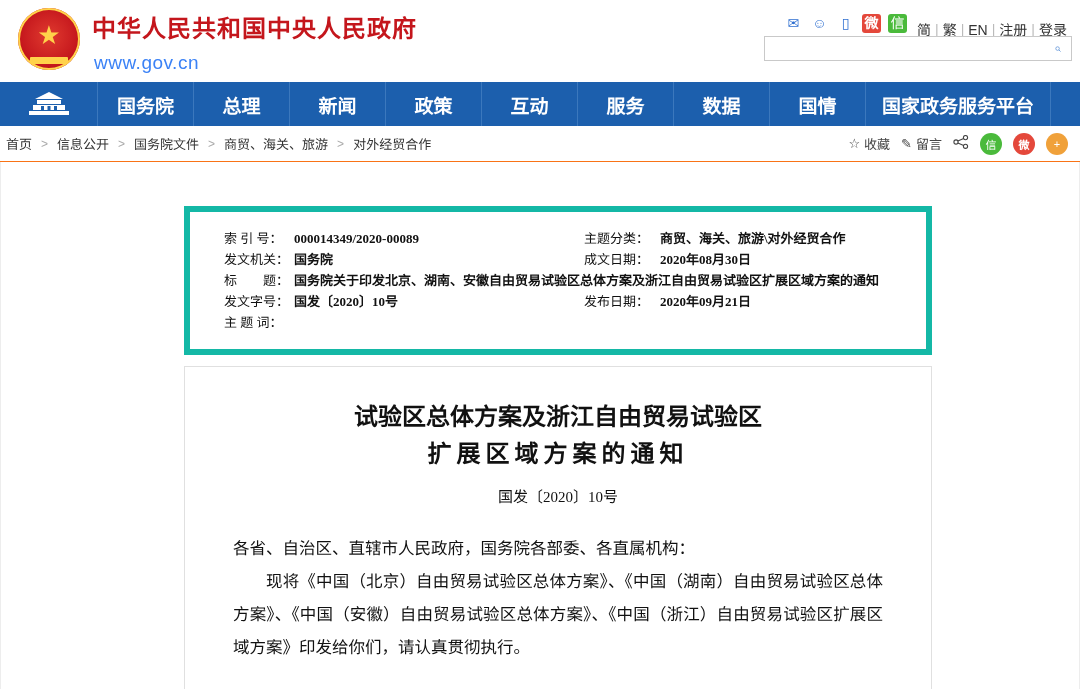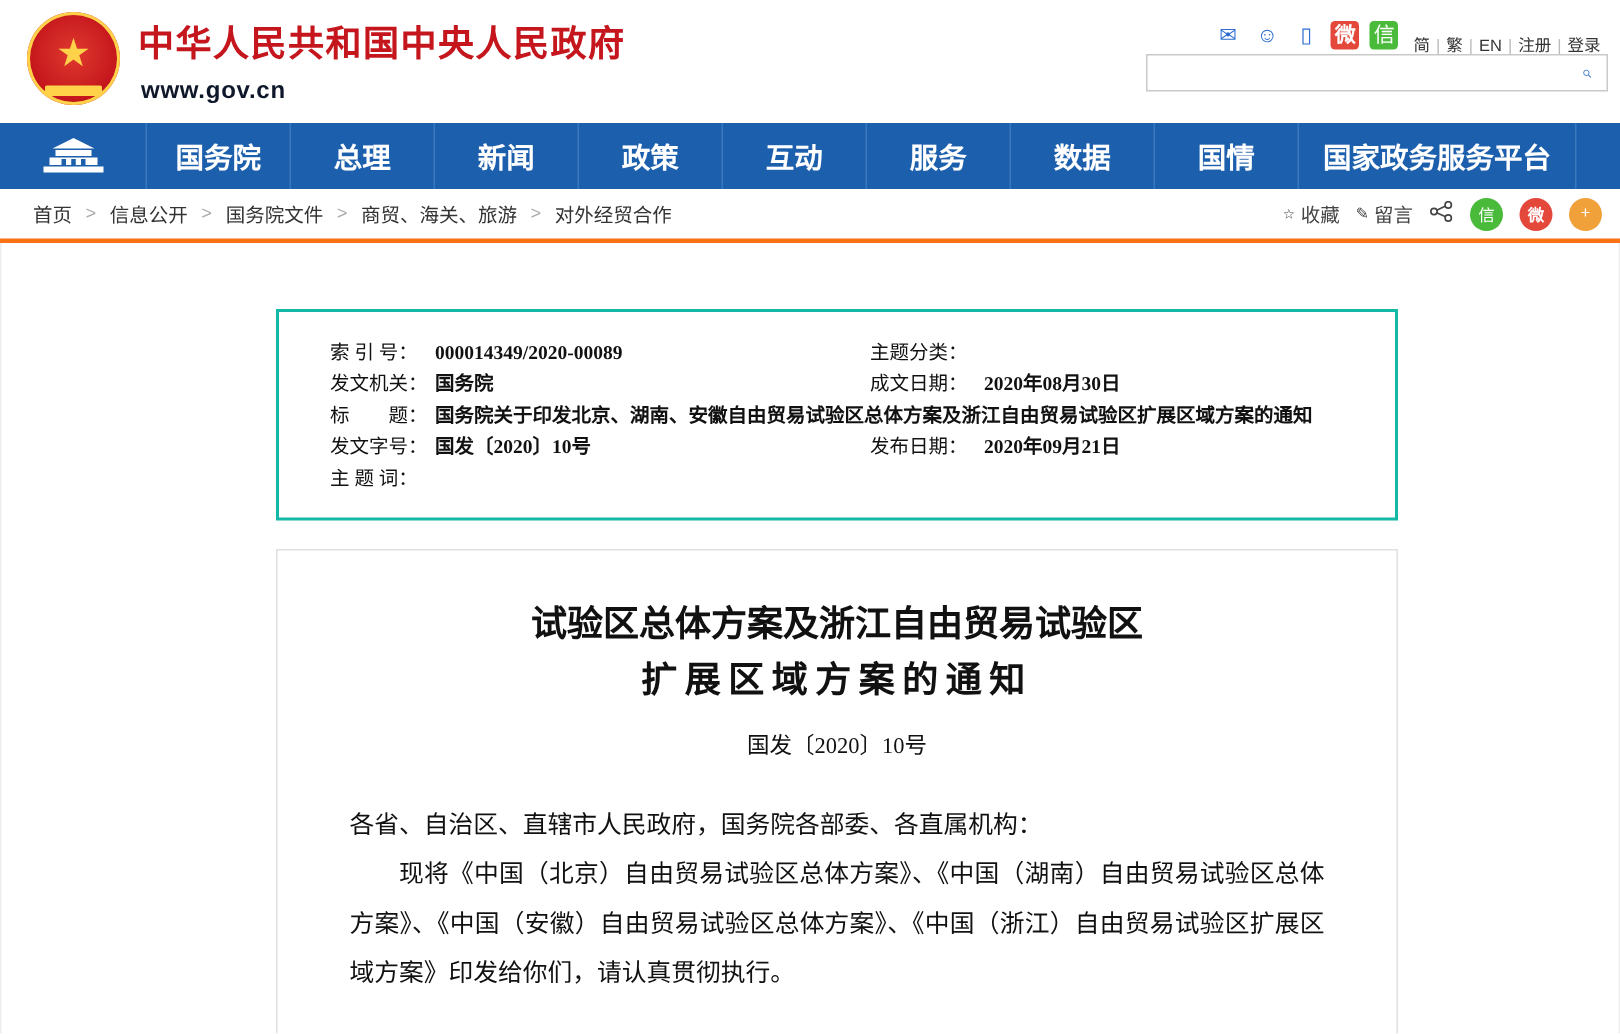--- a/index.html
+++ b/index.html
@@ -52,24 +52,23 @@
     font-family: "Liberation Serif", "DejaVu Serif", serif;
     font-weight: bold;
     font-size: 24px;
     letter-spacing: 1px;
     color: #c4161c;
     white-space: nowrap;
   }
   .site-url {
     position: absolute;
     left: 94px; top: 52px;
-    font-size: 16px;
-    color: #0f172a;
+    font-size: 19px;
+    color: #3b82f6;
     letter-spacing: .5px;
-    font-weight: bold;
   }
 
   .header-right {
     position: absolute;
     right: 10px; top: 12px;
     width: 320px;
   }
   .hr-icons {
     display: flex;
     align-items: center;
@@ -92,21 +91,21 @@
   .ico-smile { color: #2f6fd0; }
   .ico-phone { color: #2f6fd0; }
   .ico-weibo {
     background: #e4483b; color: #fff; font-size: 11px; font-weight: bold;
     border-radius: 50%;
   }
   .ico-wechat {
     background: #4aba3b; color: #fff; font-size: 11px;
     border-radius: 50%;
   }
-  .hr-links { font-size: 11px; color: #333; margin-top: 11px; }
+  .hr-links { font-size: 14px; color: #333; margin-top: 11px; }
   .hr-links a { color: #333; text-decoration: none; padding: 0 3px; }
   .hr-sep { color: #bbb; padding: 0 1px; }
 
   .search-box {
     position: absolute;
     right: 8px; top: 36px;
     width: 308px; height: 25px;
     border: 1px solid #c9c9c9;
     background: #fff;
   }
@@ -152,27 +151,26 @@
     font-weight: bold;
     border-right: 1px solid #3b78bd;
     white-space: nowrap;
     cursor: pointer;
   }
   .nav-item.wide { min-width: 150px; font-family: Liberation Serif, serif; }
 
   
   .crumbbar {
     height: 36px;
-    border-bottom: 3px solid #f97316;
+    border-bottom: 1px solid #f97316;
     display: flex;
     align-items: center;
-    padding: 0 12px 0 22px;
+    padding: 0 12px 0 6px;
     position: relative;
     background: #fff;
-    font-family: Liberation Mono, monospace;
   }
   .crumbs { font-size: 13px; color: #333; display: flex; align-items: center; }
   .crumbs a { color: #333; text-decoration: none; }
   .crumbs .sep { color: #aaa; padding: 0 9px; font-size: 12px; }
   .crumb-right {
     margin-left: auto;
     display: flex;
     align-items: center;
     gap: 11px;
     font-size: 13px;
@@ -196,21 +194,21 @@
     overflow: hidden;
   }
   .vline { position: absolute; top: 0; bottom: 0; width: 1px; background: #ededed; }
   .vline.l { left: 0; }
   .vline.r { right: 0; }
 
   .meta-card {
     position: absolute;
     left: 184px; top: 44px;
     width: 748px;
-    border: 2px solid #14b8a6;
+    border: 6px solid #14b8a6;
     padding: 16px 24px 16px 34px;
     font-family: "Liberation Serif", "DejaVu Serif", serif;
     font-size: 13px;
     color: #1a1a1a;
   }
   .meta-row { display: flex; line-height: 21px; }
   .meta-col { display: flex; }
   .meta-col.a { width: 360px; }
   .meta-lab { width: 70px; flex: 0 0 70px; color: #111; }
   .meta-lab.wide { width: 76px; flex: 0 0 76px; }
@@ -360,20 +358,21 @@
   <div class="vline r"></div>
 
   <div class="meta-card">
     <div class="meta-row">
       <span class="meta-col a">
         <span class="meta-lab">索 引 号：</span>
         <span class="meta-val">000014349/2020-00089</span>
       </span>
       <span class="meta-col">
         <span class="meta-lab wide">主题分类：</span>
+        <span class="meta-val">商贸、海关、旅游\对外经贸合作</span>
       </span>
     </div>
     <div class="meta-row">
       <span class="meta-col a">
         <span class="meta-lab">发文机关：</span>
         <span class="meta-val">国务院</span>
       </span>
       <span class="meta-col">
         <span class="meta-lab wide">成文日期：</span>
         <span class="meta-val">2020年08月30日</span>

